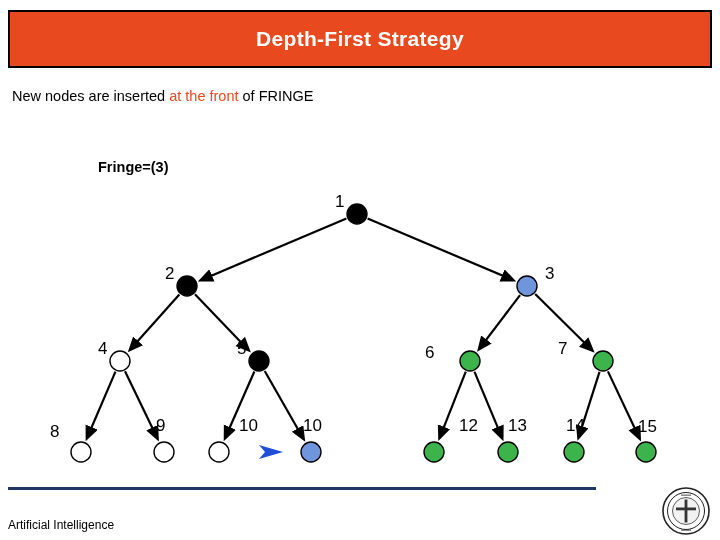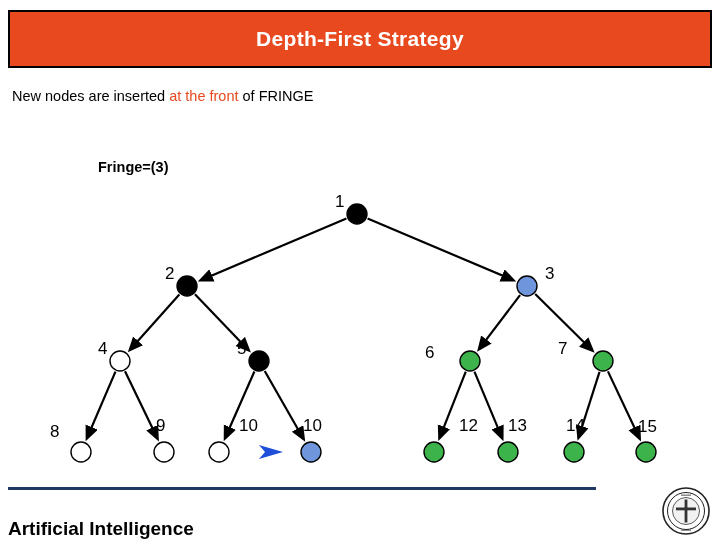--- a/index.html
+++ b/index.html
@@ -37,21 +37,21 @@
     position:absolute; font-size:17px; color:#000000;
     font-family:"Liberation Sans", sans-serif;
     white-space:nowrap;
   }
   #footer-rule {
     position:absolute; left:8px; top:487px; width:588px; height:3px;
     background:#1f3864;
   }
   #footer-text {
     position:absolute; left:8px; top:518px;
-    font-size:19px; font-weight:bold; color:#000000;text-align:center;
+    font-size:12px; font-weight:normal; color:#000000;text-align:center;
   }
   #seal {
     position:absolute; left:662px; top:487px; width:48px; height:48px;
   }
 </style>
 </head>
 <body>
 
 <div id="title-bar">
   <div id="title-text">Depth-First Strategy</div>

